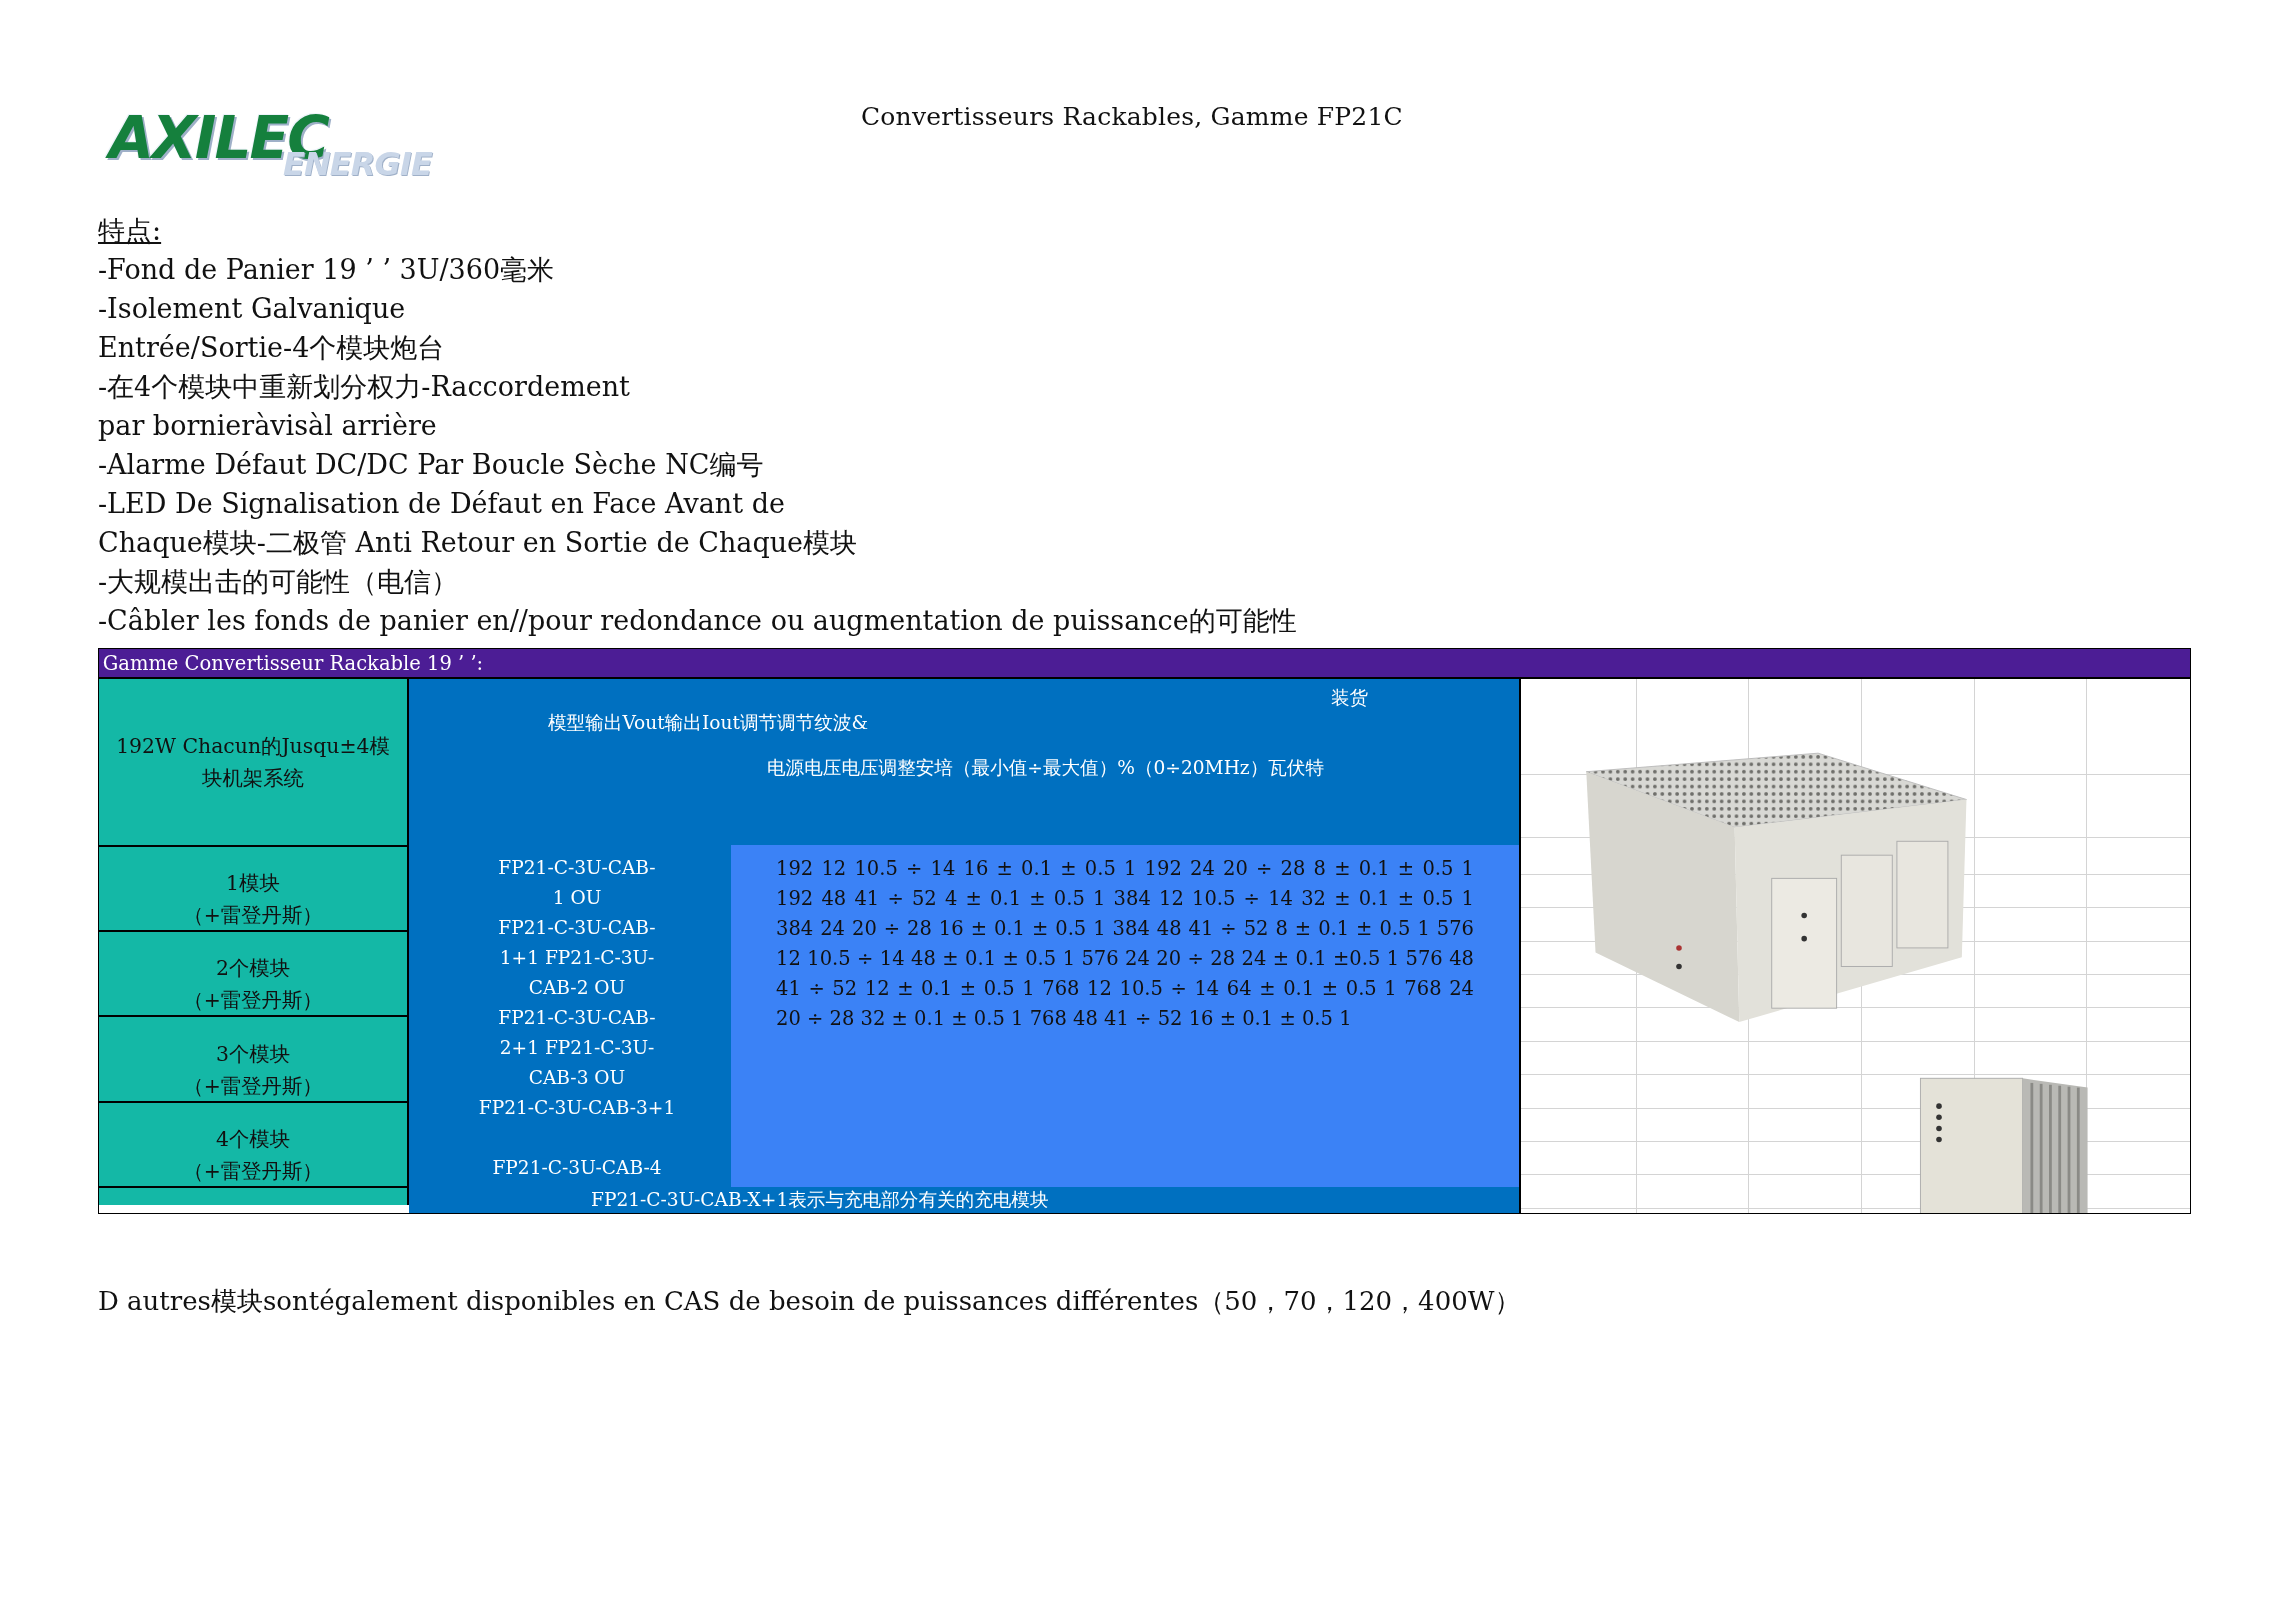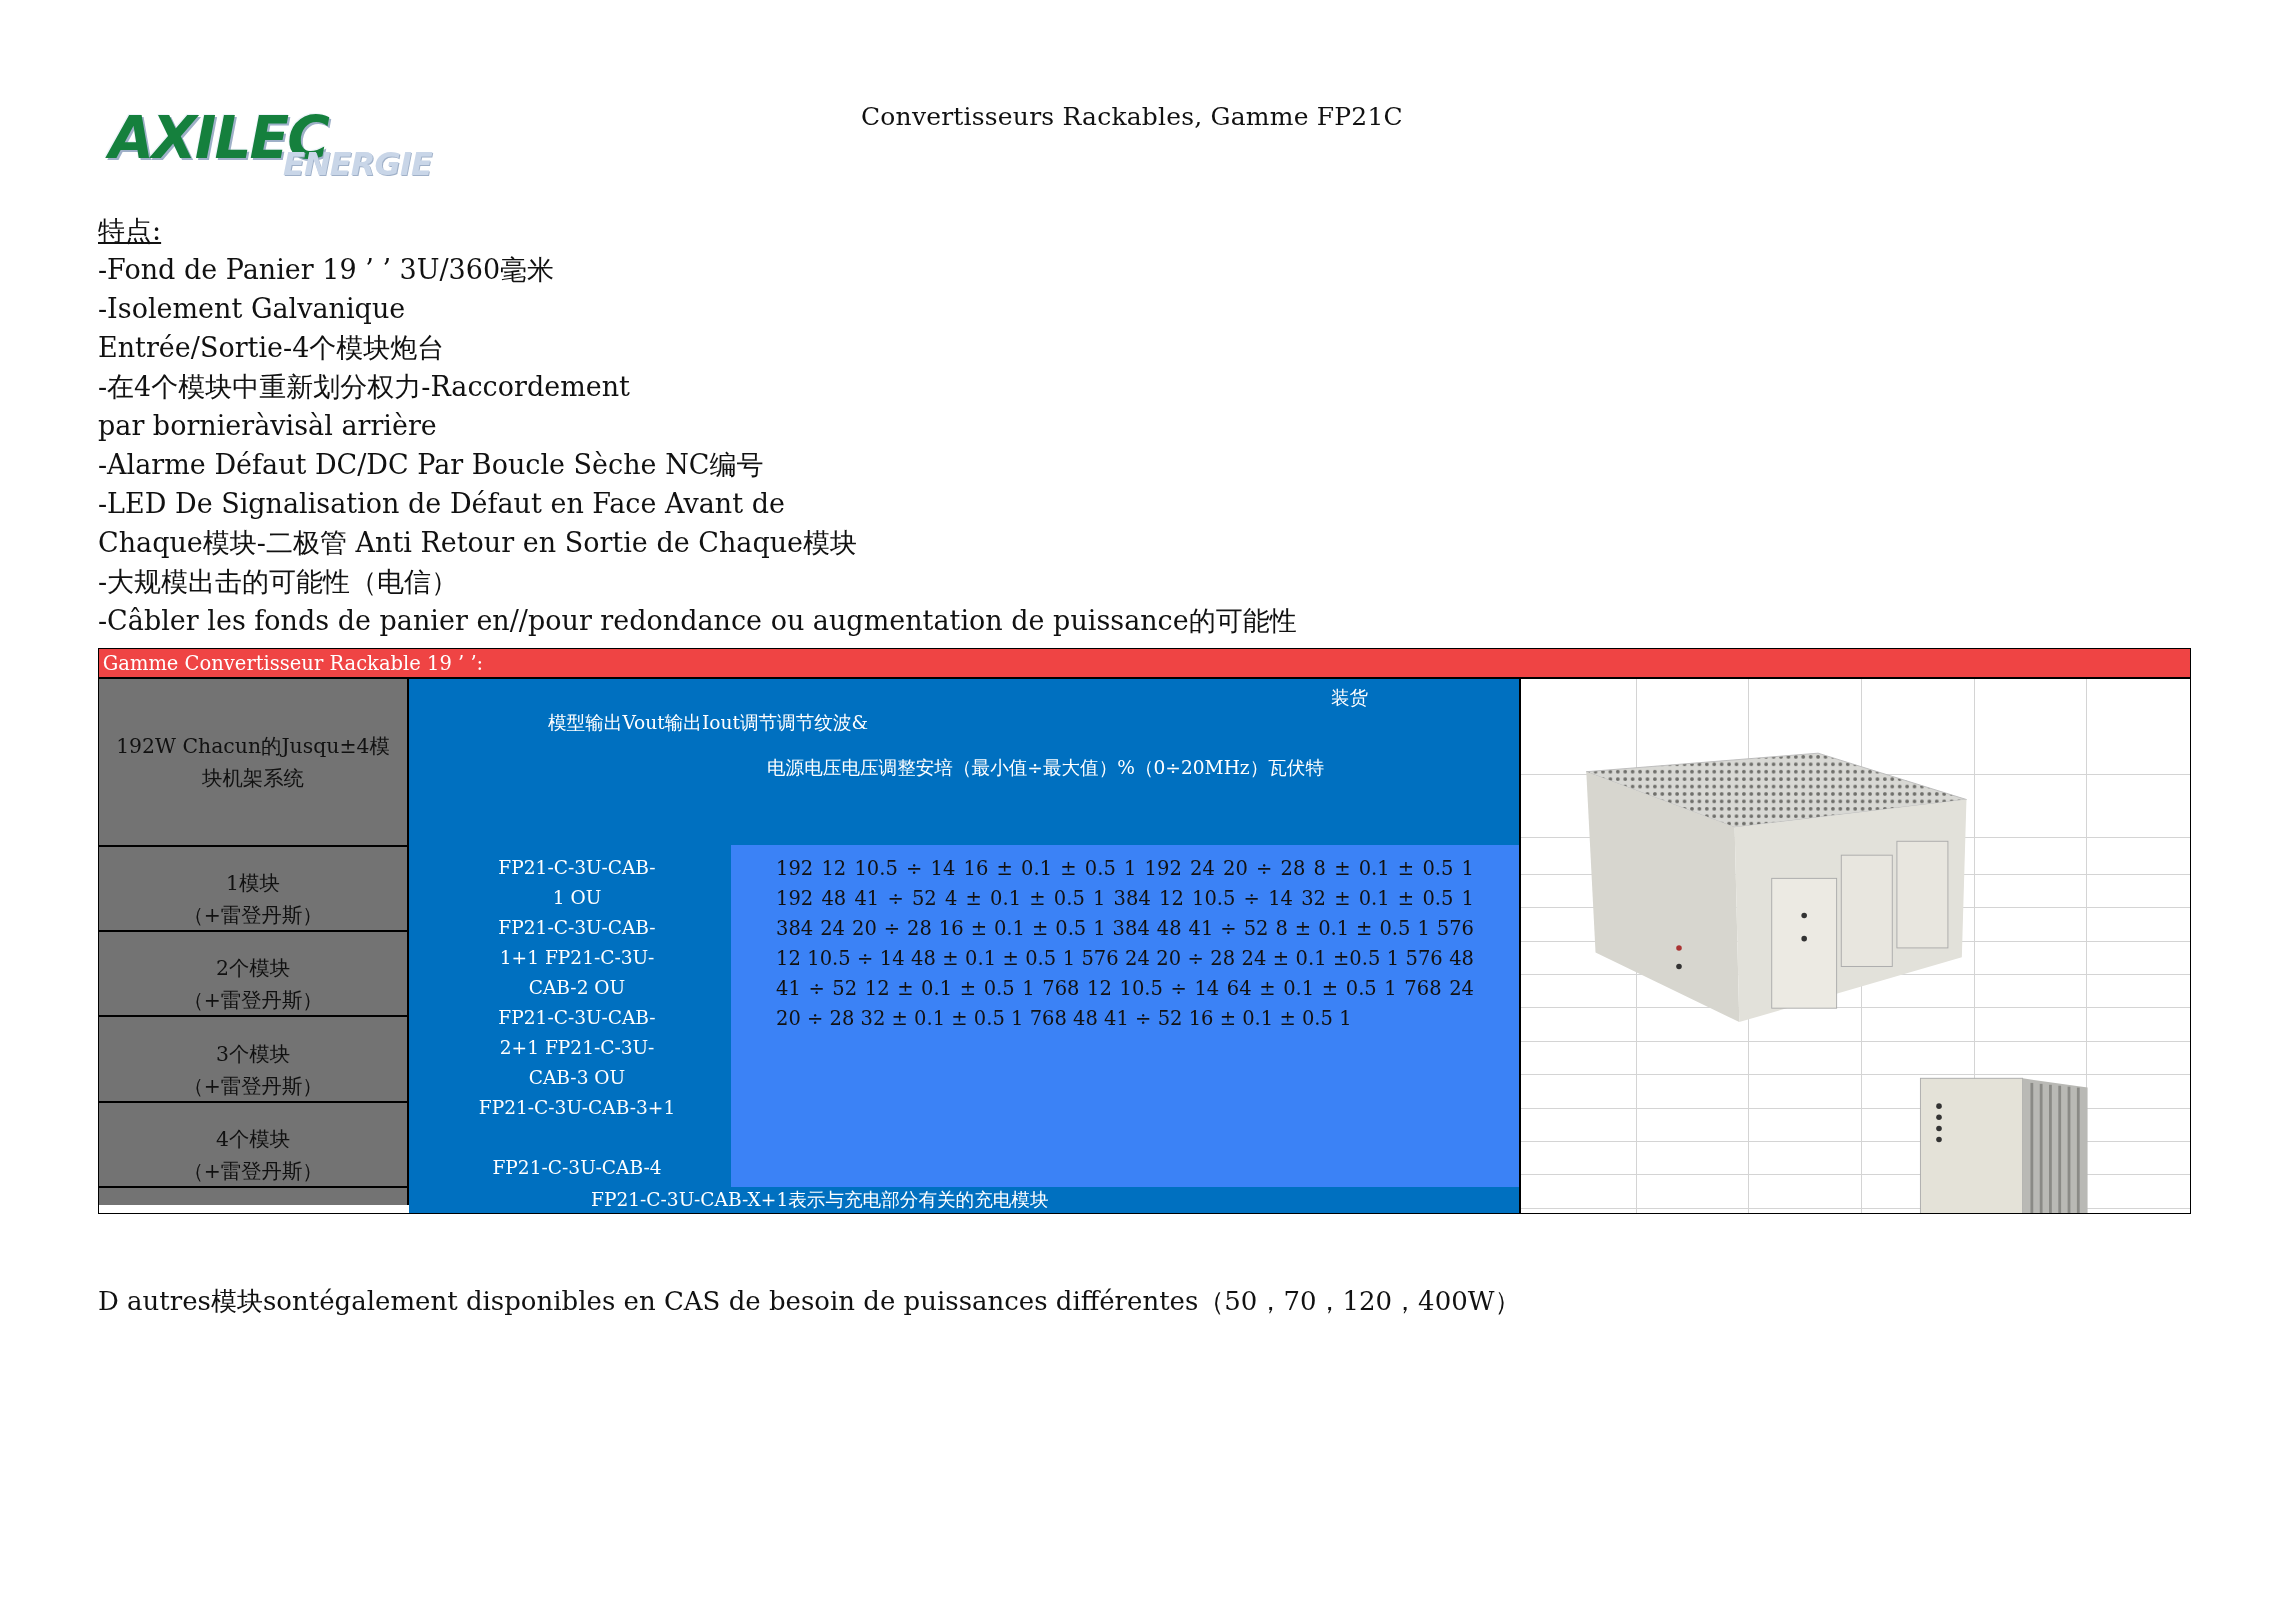--- a/index.html
+++ b/index.html
@@ -12,23 +12,23 @@
                  color:#15803d; text-shadow:1.9px 1.9px 0 #9fb0c8, -0.9px -0.9px 0 #eef3fa; }
   .logo-energie { position:absolute; left:174px; top:41px; font-family:"DejaVu Sans","Liberation Sans",sans-serif;
                   font-weight:bold; font-style:italic; font-size:32px; letter-spacing:-0.9px;
                   color:#c9d6e8; text-shadow:0.9px 0.9px 0 #9fb0c8; }
   .title { left:861px; top:102px; font-size:25px; letter-spacing:0.2px; white-space:nowrap; }
   .features { left:98px; top:211px; font-size:27px; line-height:39px; }
   .features .head { text-decoration:underline; }
   .features div { white-space:nowrap; }
 
   .table { left:98px; top:648px; width:2093px; height:566px; border:1.9px solid #000; box-sizing:border-box; }
-  .tbl-head { position:absolute; left:0; top:0; right:0; height:30px; background:#ef4444; color:#fff;
+  .tbl-head { position:absolute; left:0; top:0; right:0; height:30px; background:#4c1d95; color:#fff;
               font-size:19.5px; line-height:30px; padding-left:3.7px; border-bottom:2.8px solid #000; box-sizing:border-box; }
-  .left-col { position:absolute; left:0; top:30px; width:310px; bottom:8px; background:#737373; border-right:2.8px solid #000; box-sizing:border-box; }
+  .left-col { position:absolute; left:0; top:30px; width:310px; bottom:8px; background:#14b8a6; border-right:2.8px solid #000; box-sizing:border-box; }
   .lc-title { position:absolute; left:0; top:0; width:100%; height:168px; display:flex; align-items:center; justify-content:center;
               text-align:center; font-size:20.4px; line-height:32px; border-bottom:2.8px solid #000; box-sizing:border-box; padding:0 9.3px; }
   .lc-row { position:absolute; left:0; width:100%; height:85px; border-bottom:2.8px solid #000; box-sizing:border-box; text-align:center;
             font-size:20.4px; line-height:32px; padding-top:20.4px; }
   .mid { position:absolute; left:310px; top:30px; width:1262px; bottom:0; background:#0070c0; color:#fff; }
   .mid .h1 { position:absolute; left:139px; top:31px; font-size:18.6px; white-space:nowrap; }
   .mid .h0 { position:absolute; left:922px; top:5.6px; font-size:18.6px; }
   .mid .h2 { position:absolute; left:358px; top:76px; font-size:18.6px; white-space:nowrap; }
   .models { position:absolute; left:65px; top:174px; width:206px; text-align:center; font-size:18.6px; line-height:30px; }
   .data-panel { position:absolute; left:322px; top:166px; width:788px; height:342px; background:#3b82f6; color:#111; }

